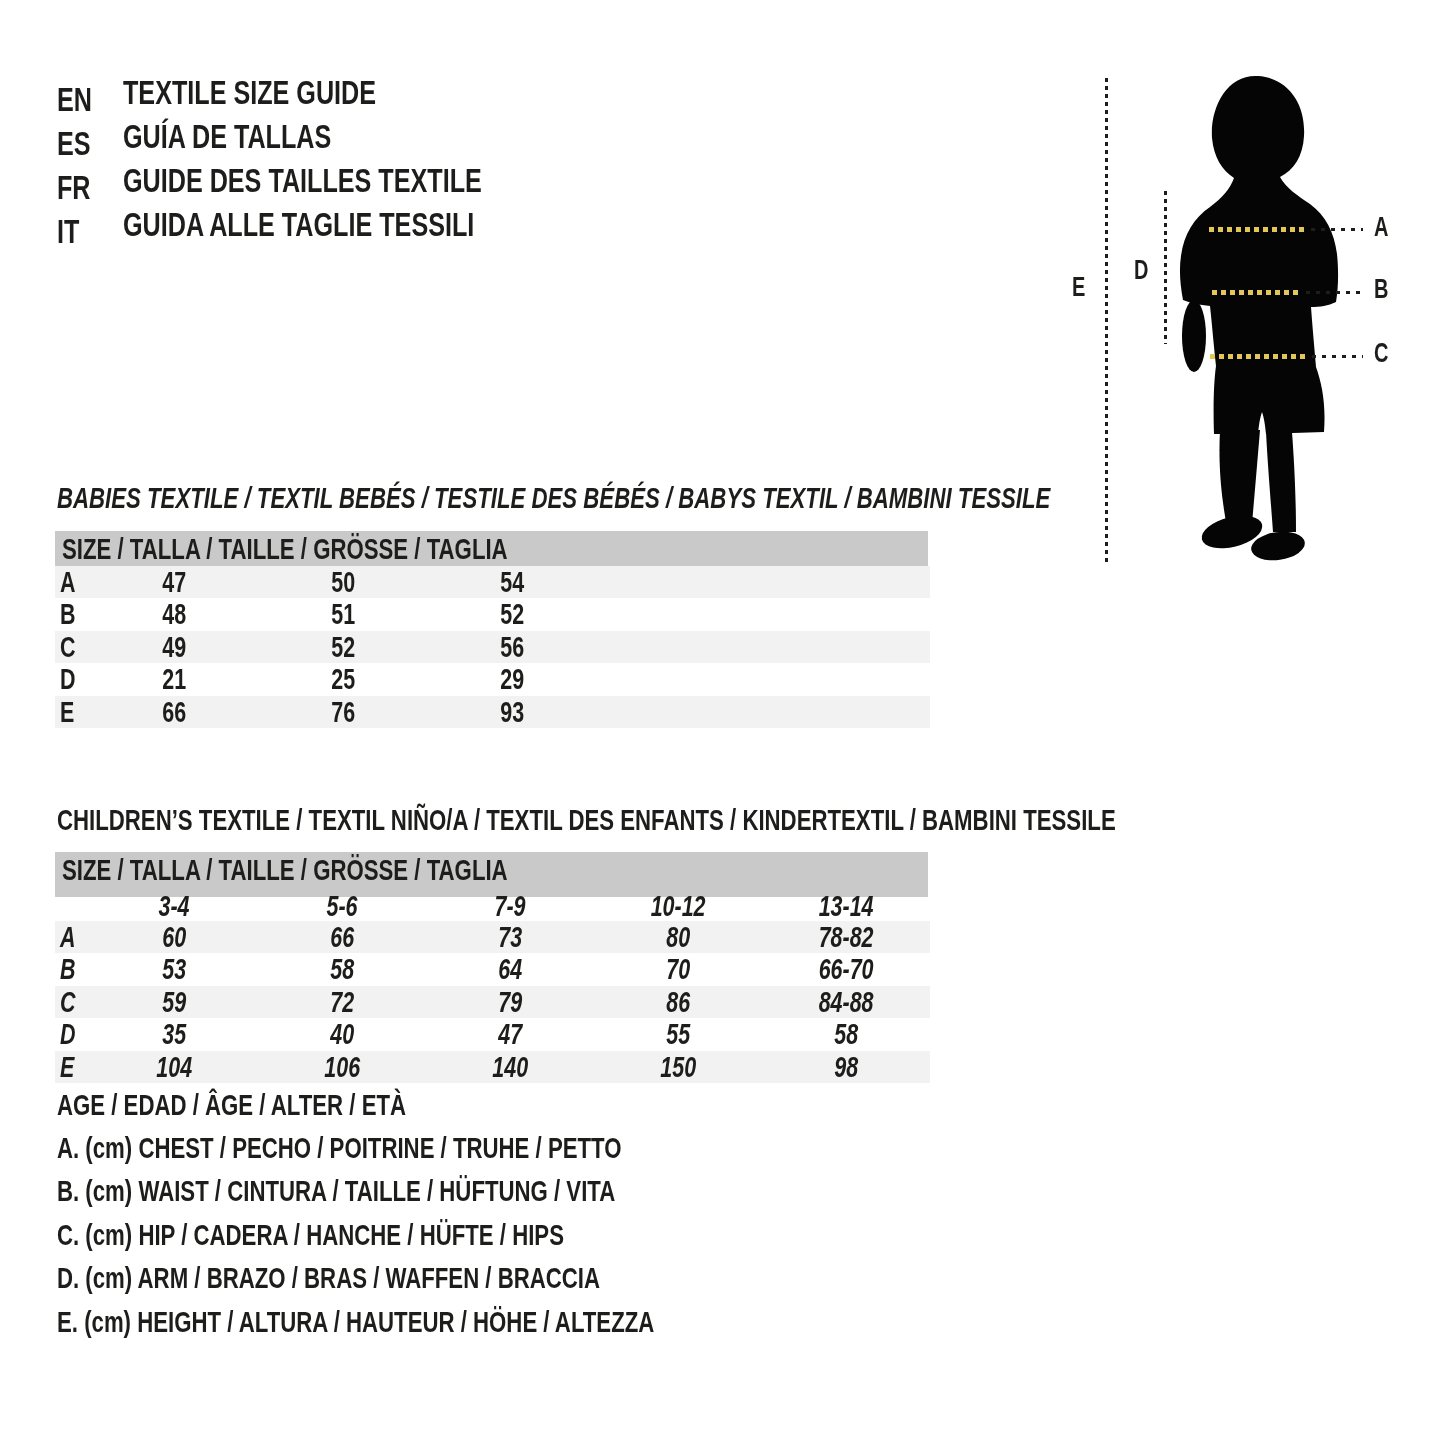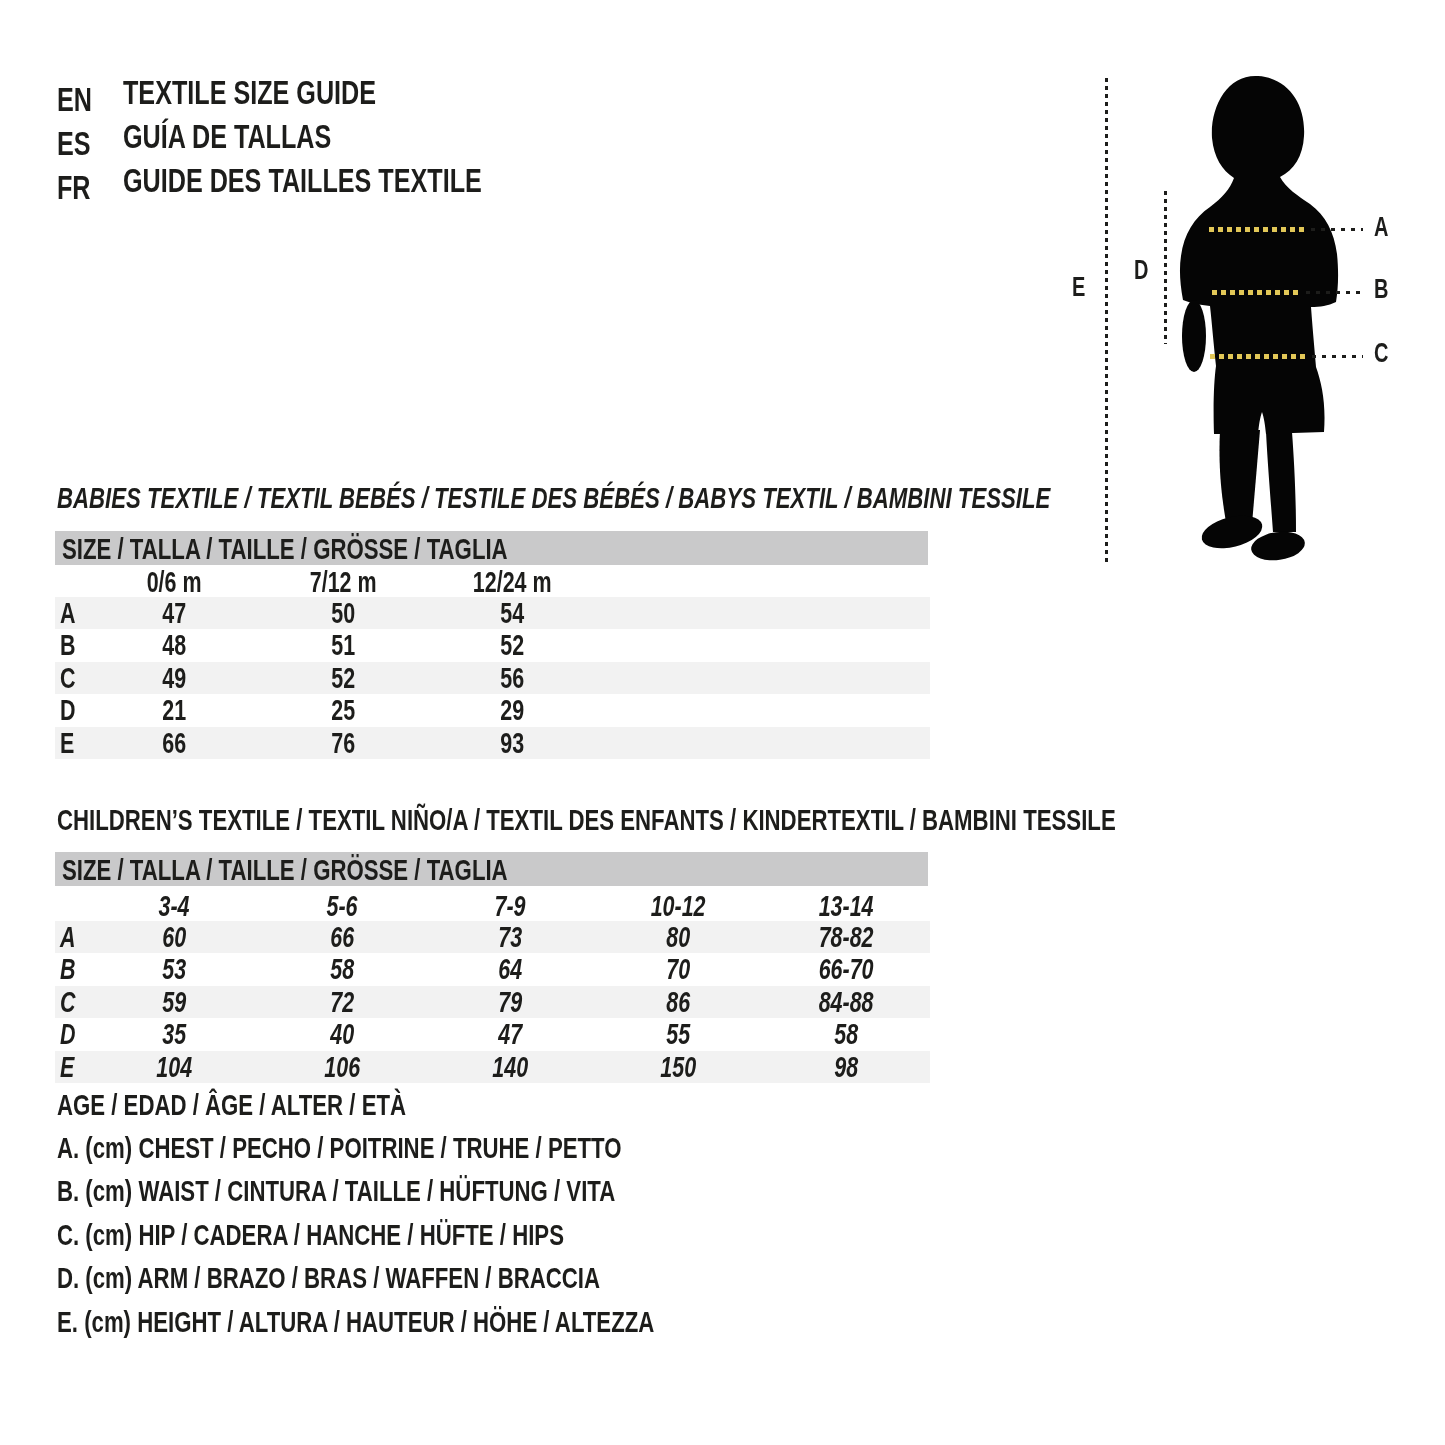--- a/index.html
+++ b/index.html
@@ -12,21 +12,21 @@
 
   
   #langs{left:57px;top:70px;}
   .lang-row{display:flex;height:44px;align-items:center;font-size:34px;letter-spacing:0;}
   .lang-code{width:66px;flex:0 0 66px;margin-top:14px;}
 
   
   .section-heading{font-size:30px;height:32px;line-height:32px;}
 
   
-  .size-bar{width:873px;height:34px;line-height:35px;font-size:30px;padding-left:7px;box-sizing:border-box;}
+  .size-bar{width:873px;height:45px;line-height:35px;font-size:30px;padding-left:7px;box-sizing:border-box;}
 
   
   .tbl{width:875px;}
   .tbl-row{display:grid;height:32.4px;align-items:center;font-size:29px;}
   .tbl-colhead{display:grid;height:31px;align-items:center;font-size:29px;}
   .b-grid{grid-template-columns:35px 169px 169px 169px;}
   .c-grid{grid-template-columns:35px 168px 168px 168px 168px 168px;font-style:italic;}
   .cell{text-align:center;}
   .rowlabel{text-align:left;padding-left:5px;}
 
@@ -48,20 +48,24 @@
       <span class="lang-code"><span class="cond">EN</span></span>
       <span class="cond">TEXTILE SIZE GUIDE</span>
     </div>
     <div class="lang-row">
       <span class="lang-code"><span class="cond">ES</span></span>
       <span class="cond">GUÍA DE TALLAS</span>
     </div>
     <div class="lang-row">
       <span class="lang-code"><span class="cond">FR</span></span>
       <span class="cond">GUIDE DES TAILLES TEXTILE</span>
+    </div>
+    <div class="lang-row">
+      <span class="lang-code"><span class="cond">IT</span></span>
+      <span class="cond">GUIDA ALLE TAGLIE TESSILI</span>
     </div>
   </div>
 
 <div class="abs vdash" style="left:1105px;top:78px;height:487px;"></div>
 <div class="abs vdash" style="left:1164px;top:191px;height:153px;"></div>
 <div class="abs fig-label" style="left:1072px;top:272px;"><span class="cond">E</span></div>
 <div class="abs fig-label" style="left:1134px;top:255px;"><span class="cond">D</span></div>
 
 <svg class="abs" style="left:1170px;top:74px;" width="180" height="492" viewBox="0 0 180 492">
   <g fill="#050505">
@@ -100,26 +104,20 @@
 <div class="abs bdots" style="left:1312px;top:355px;width:51px;"></div>
 <div class="abs fig-label" style="left:1374px;top:338px;"><span class="cond">C</span></div>
 
 <div class="abs section-heading" style="left:57px;top:482px;font-style:italic;">
   <span class="cond">BABIES TEXTILE / TEXTIL BEBÉS / TESTILE DES BÉBÉS / BABYS TEXTIL / BAMBINI TESSILE</span>
 </div>
 <div class="abs size-bar" style="left: 55px; top: 531px; background: rgb(201, 201, 202);">
   <span class="cond">SIZE / TALLA / TAILLE / GRÖSSE / TAGLIA</span>
 </div>
 <div class="abs tbl" style="left:55px;top:566px;" id="babies-tbl">
-    <div class="tbl-colhead b-grid">
-      <span class="rowlabel"></span>
-      <span class="cell"><span class="cond-c">0/6 m</span></span>
-      <span class="cell"><span class="cond-c">7/12 m</span></span>
-      <span class="cell"><span class="cond-c">12/24 m</span></span>
-    </div>
     <div class="tbl-row b-grid" style="background: rgb(242, 242, 242);">
       <span class="rowlabel"><span class="cond">A</span></span>
       <span class="cell"><span class="cond-c">47</span></span>
       <span class="cell"><span class="cond-c">50</span></span>
       <span class="cell"><span class="cond-c">54</span></span>
     </div>
     <div class="tbl-row b-grid">
       <span class="rowlabel"><span class="cond">B</span></span>
       <span class="cell"><span class="cond-c">48</span></span>
       <span class="cell"><span class="cond-c">51</span></span>

